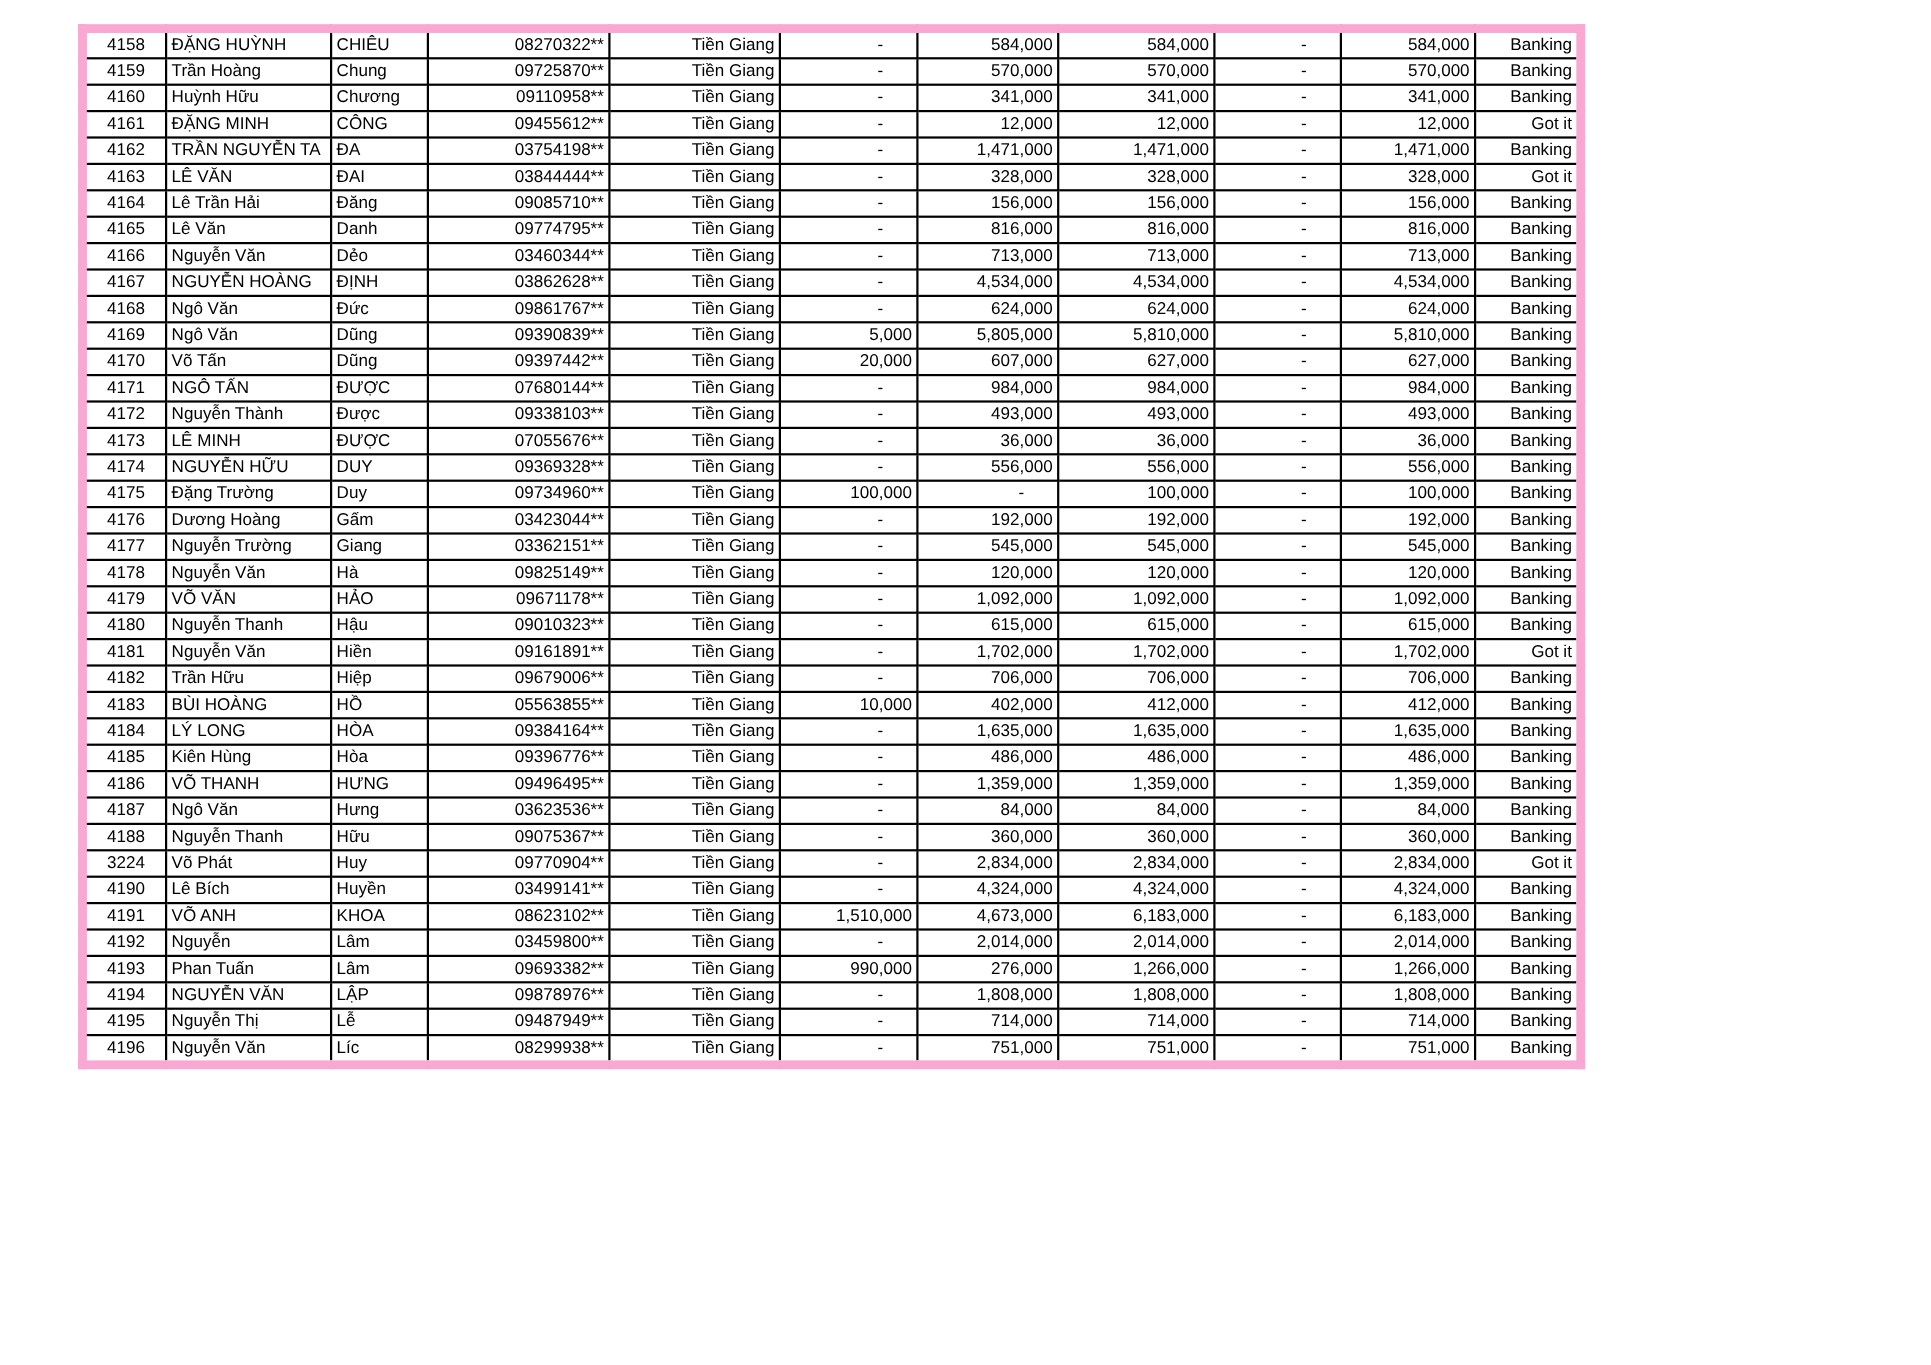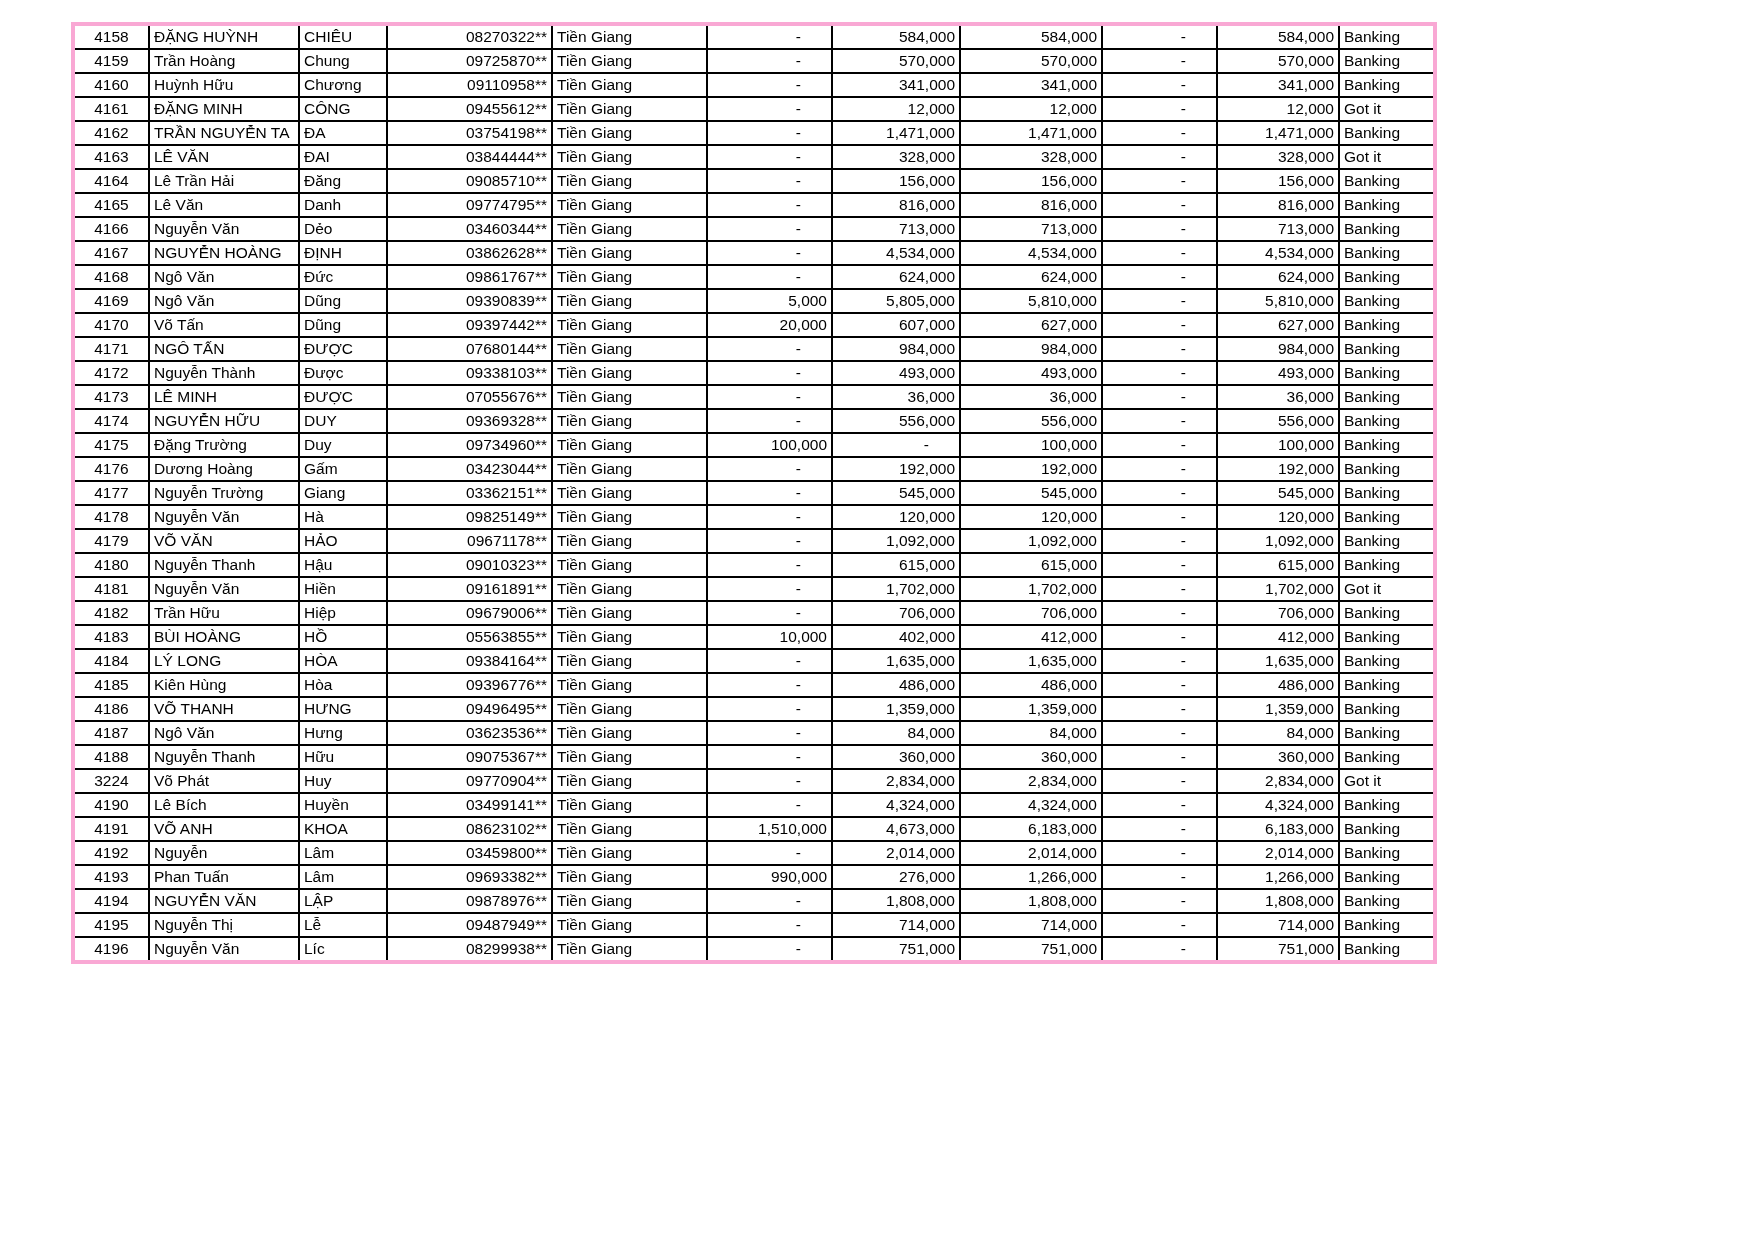--- a/index.html
+++ b/index.html
@@ -15,40 +15,40 @@
     color: #000000;
   }
   .sheet {
     position: absolute;
     left: 71px;
     top: 22px;
   }
   table.data-table {
     border-collapse: collapse;
     table-layout: fixed;
-    border: 4px solid #f9a8d4;
+    border: 8px solid #f9a8d4;
   }
   table.data-table td {
     border: 2px solid #000000;
     height: 22px;
     font-size: 15.5px;
     line-height: 1;
     padding: 0 4px;
     white-space: nowrap;
     overflow: hidden;
     vertical-align: middle;
     background: #ffffff;
   }
   td.c-id       { text-align: center; }
   td.c-name     { text-align: left; padding-left: 5px; }
   td.c-phone    { text-align: right; }
-  td.c-province { text-align: left; }
+  td.c-province { text-align: right; }
   td.c-amount   { text-align: right; padding-right: 9px; }
   td.c-amount.dash { padding-right: 30px; }
-  td.c-status   { text-align: left; }
+  td.c-status   { text-align: right; }
 </style>
 </head>
 <body>
 
 <div class="sheet">
   <table class="data-table">
     <colgroup>
       <col style="width:76px">
       <col style="width:150px">
       <col style="width:88px">

